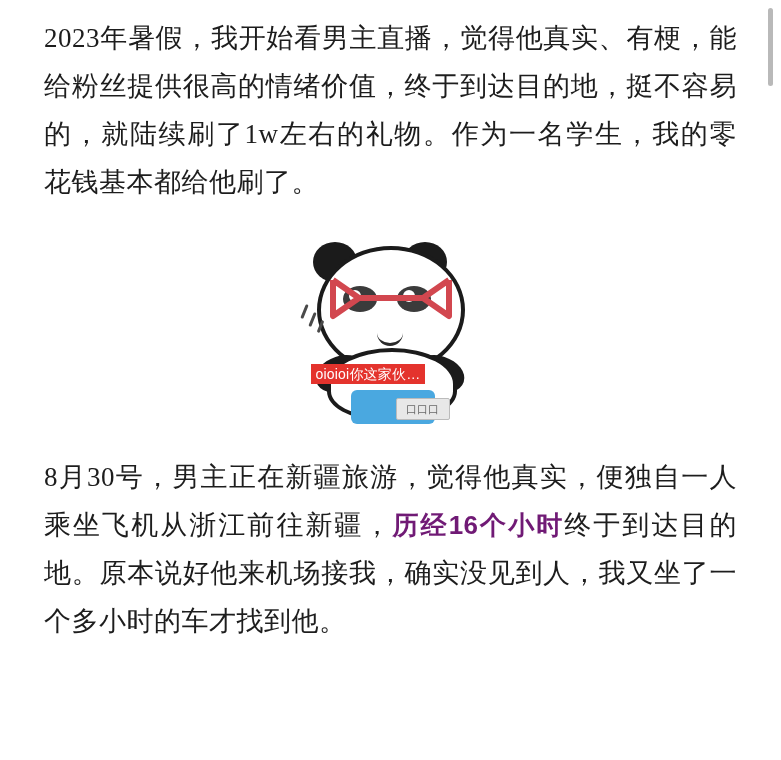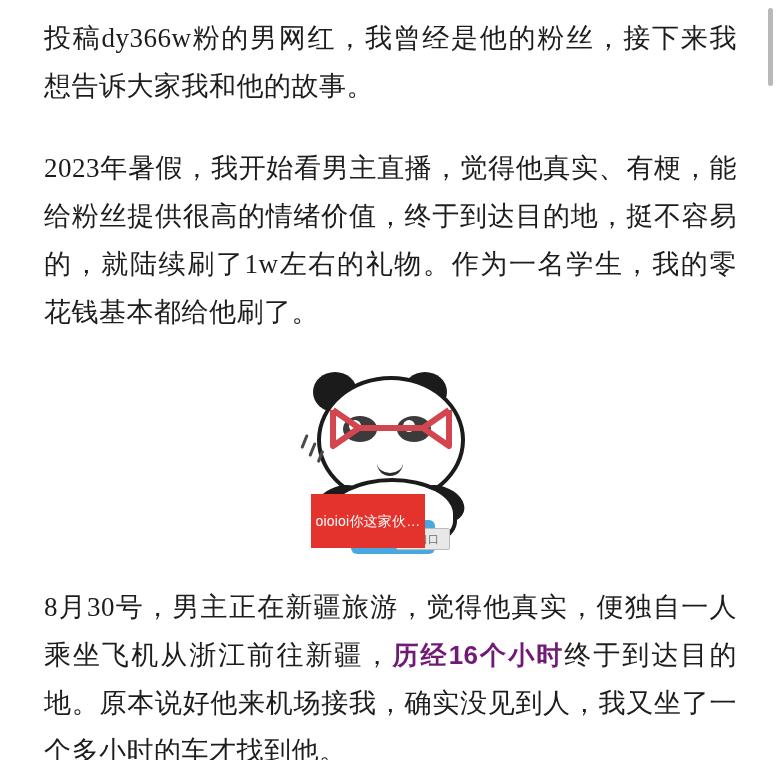--- a/index.html
+++ b/index.html
@@ -176,21 +176,21 @@
   
   .meme-caption {
     position: absolute;
     left: 20px;
     top: 124px;
     background: #e4332d;
     color: #ffffff;
     font-family: "Liberation Sans", sans-serif;
     font-size: 14px;
     line-height: 20px;
-    padding: 17px 5px;
+    padding: 0 5px;
     white-space: nowrap;
     letter-spacing: 0.2px;
   }
 
   
   .scrollbar-track {
     position: absolute;
     right: 4px;
     top: 0;
     width: 6px;
@@ -207,21 +207,20 @@
     border-radius: 3px;
   }
 </style>
 </head>
 <body>
 
 <div id="page">
 
   <div class="article">
 
-    <p class="para">投稿dy366w粉的男网红，我曾经是他的粉丝，接下来我想告诉大家我和他的故事。</p>
 
     <p class="para">2023年暑假，我开始看男主直播，觉得他真实、有梗，能给粉丝提供很高的情绪价值，终于到达目的地，挺不容易的，就陆续刷了1w左右的礼物。作为一名学生，我的零花钱基本都给他刷了。</p>
 
     <div class="figure">
       <div class="meme">
         <div class="ear left"></div>
         <div class="ear right"></div>
         <div class="panda-head"></div>
         <div class="eye left"></div>
         <div class="eye right"></div>

